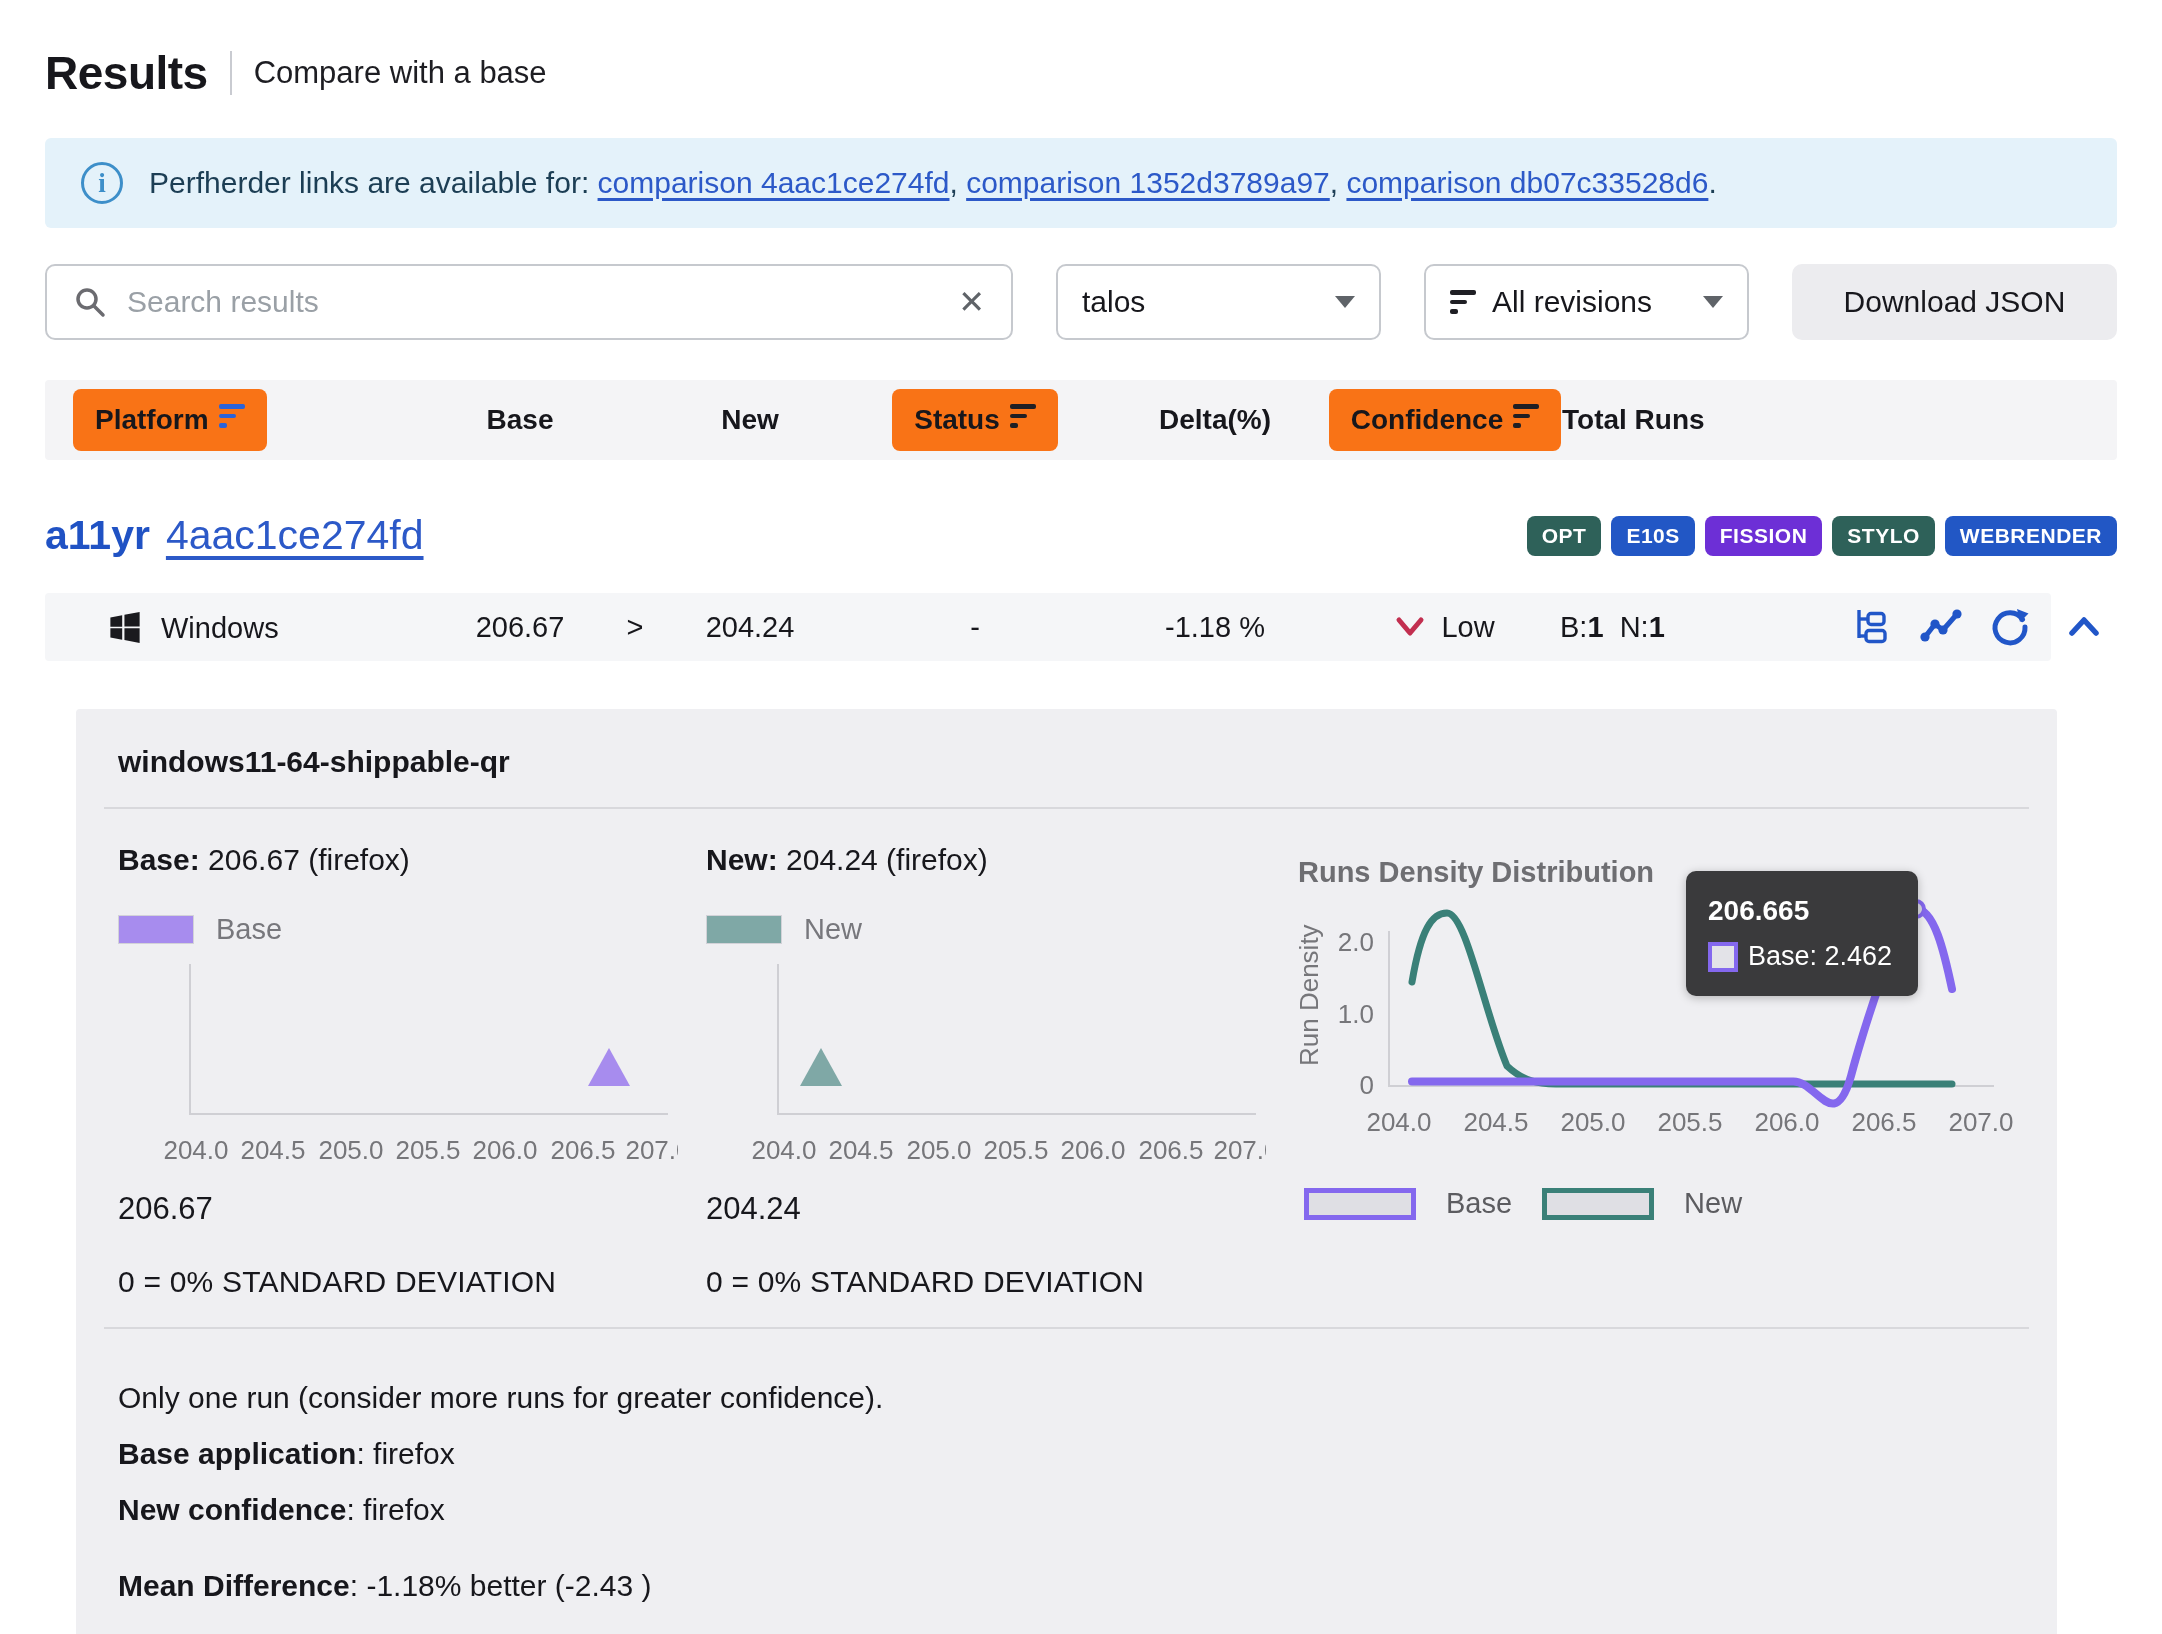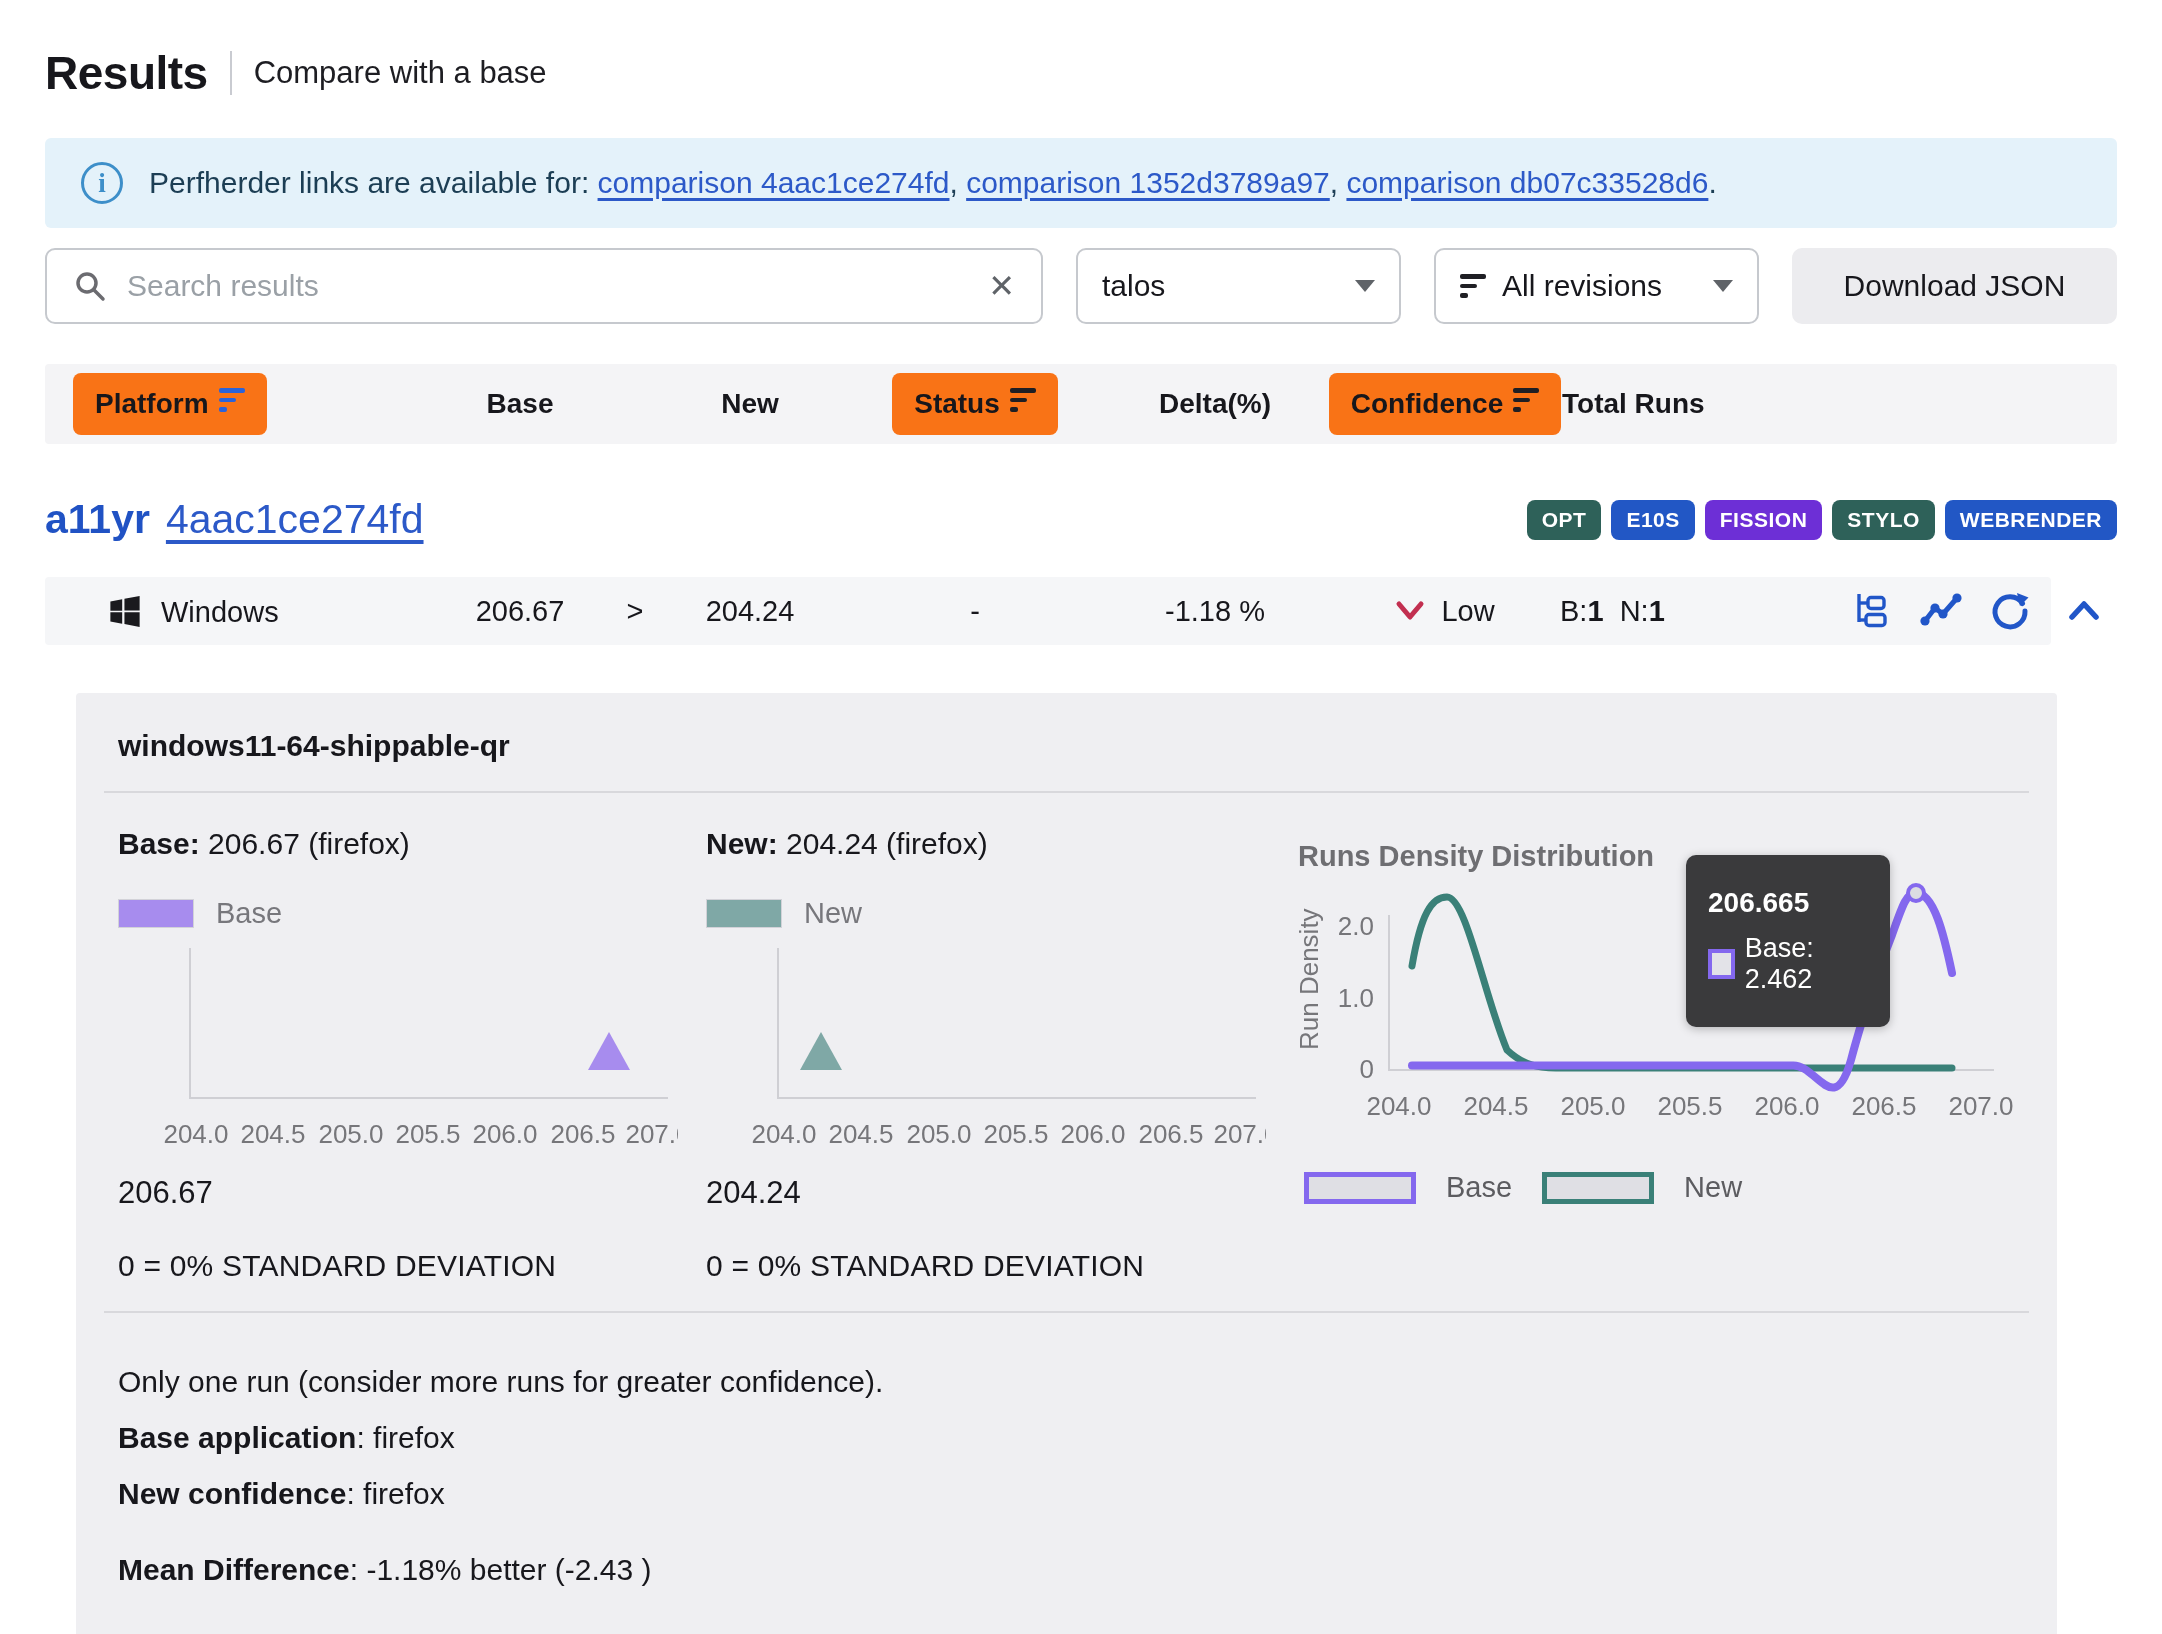--- a/index.html
+++ b/index.html
@@ -24,21 +24,21 @@
     font-size:30px; color:#1c3e54;
   }
   .info-icon {
     width:42px; height:42px; border:3.5px solid #3d8fc9; border-radius:50%;
     color:#3d8fc9; display:flex; align-items:center; justify-content:center;
     font-size:27px; font-weight:700; flex:0 0 auto; font-family:"Liberation Serif",serif;
   }
   .banner a { color:#2c59c8; text-decoration:underline; text-underline-offset:5px; cursor:pointer; }
 
   
-  .controls { display:flex; gap:33px; margin-top:20px; }
+  .controls { display:flex; gap:43px; margin-top:36px; }
   .search-box {
     flex:1; height:76px; background:#fff; border:2px solid #c6c9ce; border-radius:10px;
     display:flex; align-items:center; padding:0 26px; gap:20px;
   }
   .search-box input {
     flex:1; border:none; outline:none; font-size:30px; color:#17171c; background:transparent;
     font-family:inherit;
   }
   .search-box input::placeholder { color:#9aa0a6; }
   .clear-x { font-size:32px; color:#5f6368; cursor:pointer; line-height:1; }
@@ -127,22 +127,22 @@
 
   .density-col { width:760px; position:relative; }
   .density-title { font-size:29px; font-weight:700; color:#6e6e72; margin:13px 0 2px 4px; }
   .density-legend { margin-top:40px; display:flex; align-items:center; gap:30px; padding-left:10px; }
   .dlegend-swatch { width:112px; height:32px; background:#dfdfe4; }
   .dlegend-swatch.purple { border:5px solid #8468ee; }
   .dlegend-swatch.teal { border:5px solid #3a8078; }
   .dlegend-label { font-size:29px; color:#5c5c60; }
 
   .tooltip {
-    position:absolute; top:28px; left:392px; width:204px; background:#3a3a3c;
-    border-radius:10px; padding:32px 22px; color:#fff; z-index:5;
+    position:absolute; top:28px; left:392px; width:232px; background:#3a3a3c;
+    border-radius:10px; padding:24px 22px; color:#fff; z-index:5;
     box-shadow:0 2px 10px rgba(0,0,0,0.25);
   }
   .tooltip-value { font-size:28px; font-weight:700; }
   .tooltip-row { margin-top:14px; display:flex; align-items:center; gap:10px; font-size:27px; }
   .tooltip-swatch { width:30px; height:30px; background:#e3e3e8; border:4px solid #8468ee; }
 
   
   .notes { padding:30px 14px 0 14px; font-size:30px; }
   .notes p { margin-top:22px; }
   .notes p.gap { margin-top:42px; }

